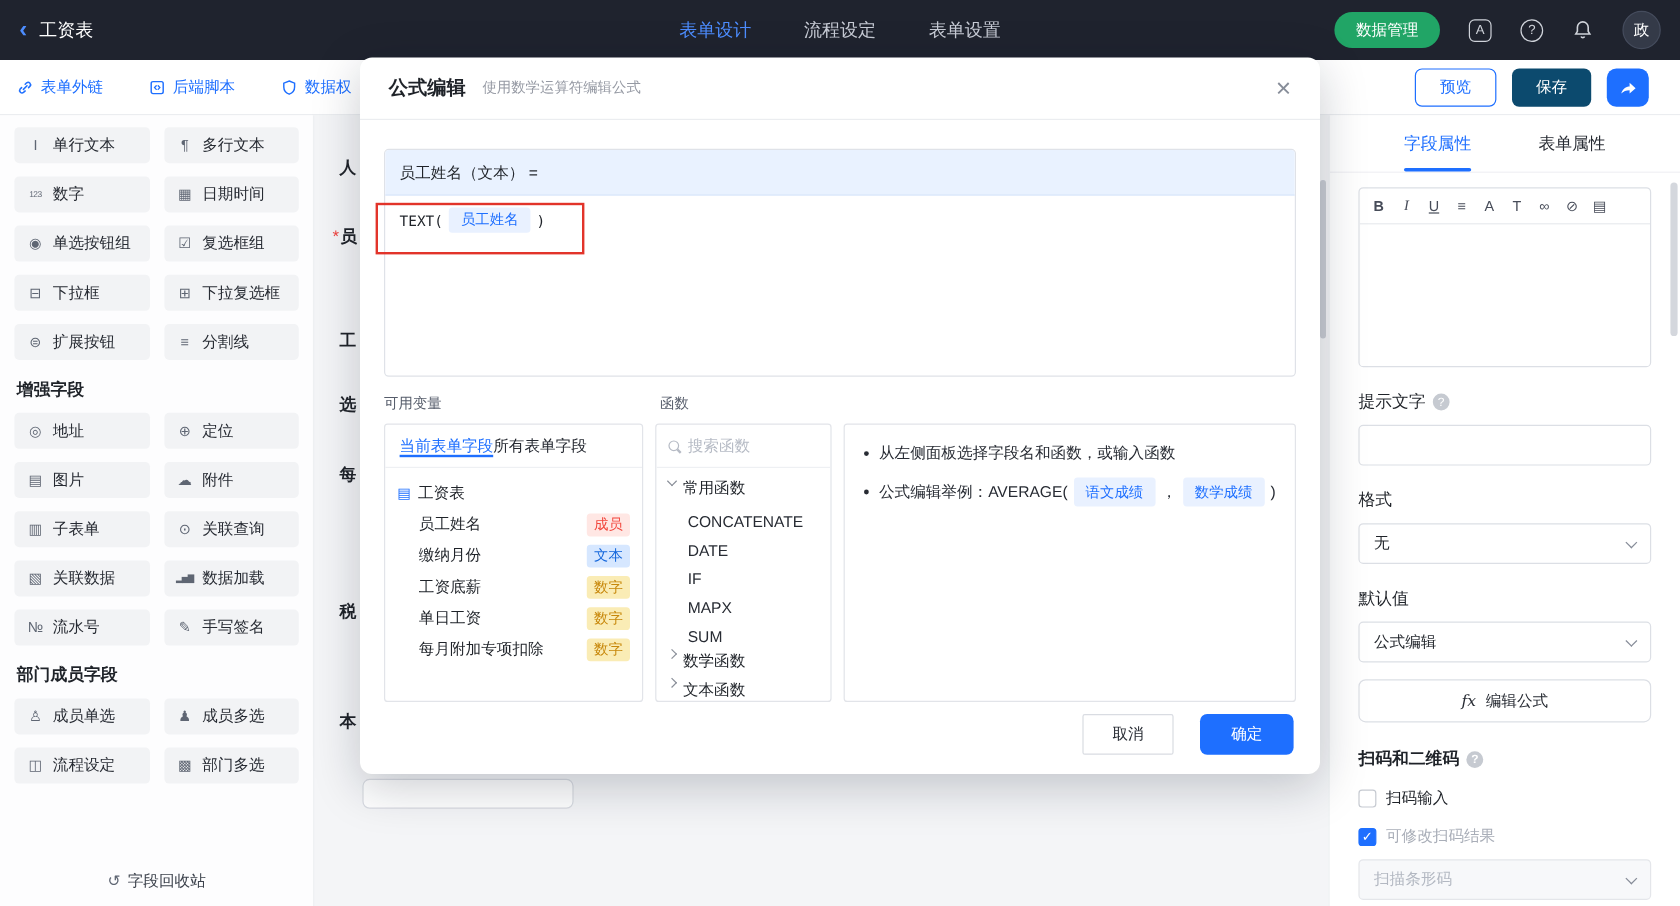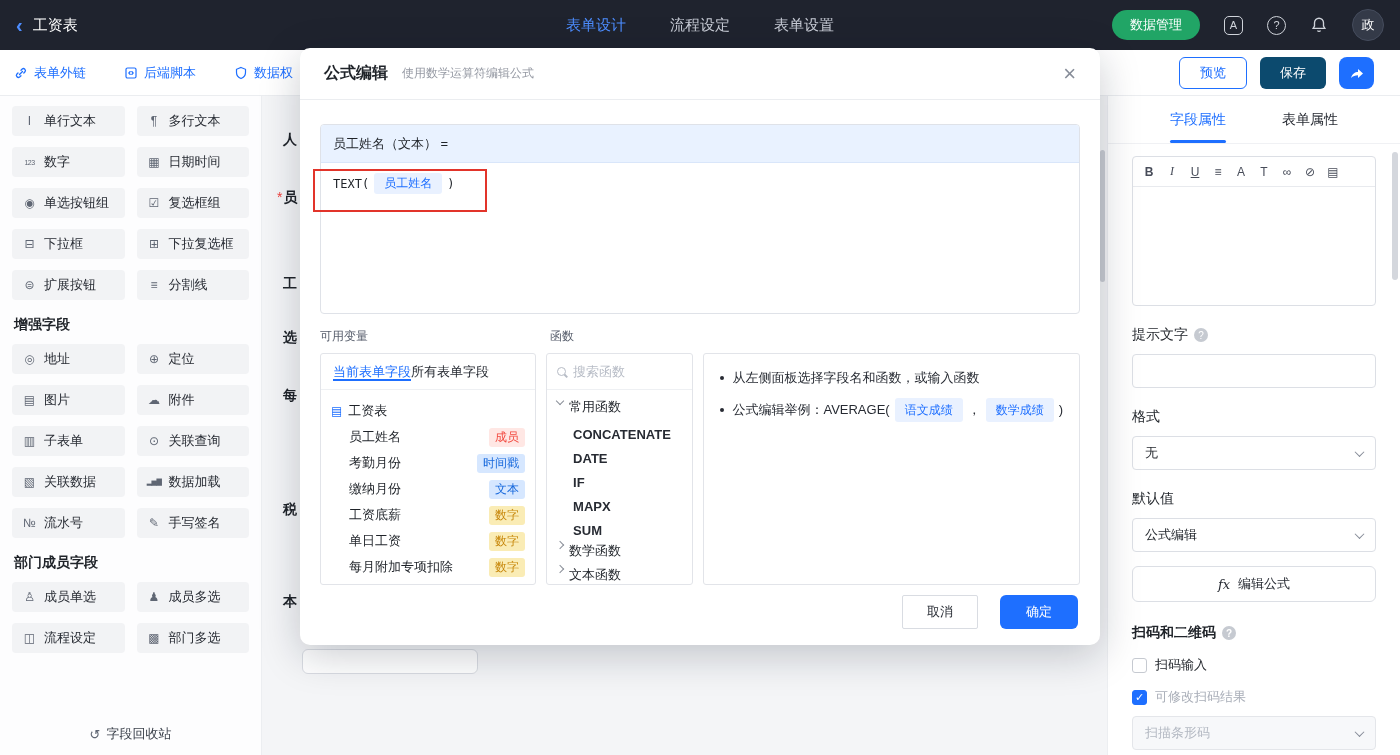--- a/index.html
+++ b/index.html
@@ -103,21 +103,21 @@
   .tag.number { background:#faecb5; color:#c7870a; }
   .col-fn { width:150px; border:1px solid #e2e4e9; border-radius:3px; overflow:hidden; background:#fff; }
   .fn-search { height:36px; border-bottom:1px solid #eef0f3; display:flex; align-items:center; gap:7px; padding:0 10px; color:#b6bbc5; font-size:13px; cursor:text; }
   .mag { width:9px; height:9px; border:1.5px solid #b6bbc5; border-radius:50%; position:relative; flex:none; }
   .mag::after { content:""; position:absolute; width:4px; height:1.5px; background:#b6bbc5; transform:rotate(45deg); right:-3px; bottom:-1px; }
   .fn-list { padding:8px 10px; font-size:13px; }
   .fn-group { display:flex; align-items:flex-start; gap:6px; height:24px; cursor:pointer;font-family:Liberation Mono, monospace; }
   .chev2 { width:6px; height:6px; border-right:1.3px solid #8a8f99; border-bottom:1.3px solid #8a8f99; flex:none; }
   .chev2.down { transform:rotate(45deg); }
   .chev2.right { transform:rotate(-45deg); }
-  .fn-item { height:24px; display:flex; align-items:center; padding-left:16px; cursor:pointer; color:#272b33;font-weight:bold; }
+  .fn-item { height:24px; display:flex; align-items:center; padding-left:16px; cursor:pointer; color:#272b33; }
   .col-help { flex:1; border:1px solid #e2e4e9; border-radius:3px; padding:14px 16px; font-size:13px; color:#272b33; background:#fff; }
   .hp-line { display:flex; align-items:center; margin-bottom:10px; line-height:20px; white-space:nowrap; }
   .bullet { width:4px; height:4px; border-radius:50%; background:#272b33; margin-right:8px; flex:none; }
   .m-foot { position:absolute; right:22px; bottom:16px; display:flex; gap:22px; }
   .btn-cancel { width:76px; height:34px; border:1px solid #d9dce2; background:#fff; border-radius:2px; font-size:13px; color:#272b33; cursor:pointer; }
   .btn-ok { width:78px; height:34px; background:#1e6fff; color:#fff; border:none; border-radius:6px; font-size:13px; cursor:pointer; }
 </style>
 </head>
 <body>
 
@@ -412,24 +412,20 @@
         <div class="cv-list">
           <div class="cv-root">
             <span class="doc-ic">▤</span>
             <span>工资表</span>
           </div>
           <div class="cv-row">
             <span>员工姓名</span>
             <span class="tag member">成员</span>
           </div>
           <div class="cv-row">
-            <span>考勤月份</span>
-            <span class="tag time">时间戳</span>
-          </div>
-          <div class="cv-row">
             <span>缴纳月份</span>
             <span class="tag text">文本</span>
           </div>
           <div class="cv-row">
             <span>工资底薪</span>
             <span class="tag number">数字</span>
           </div>
           <div class="cv-row">
             <span>单日工资</span>
             <span class="tag number">数字</span>

